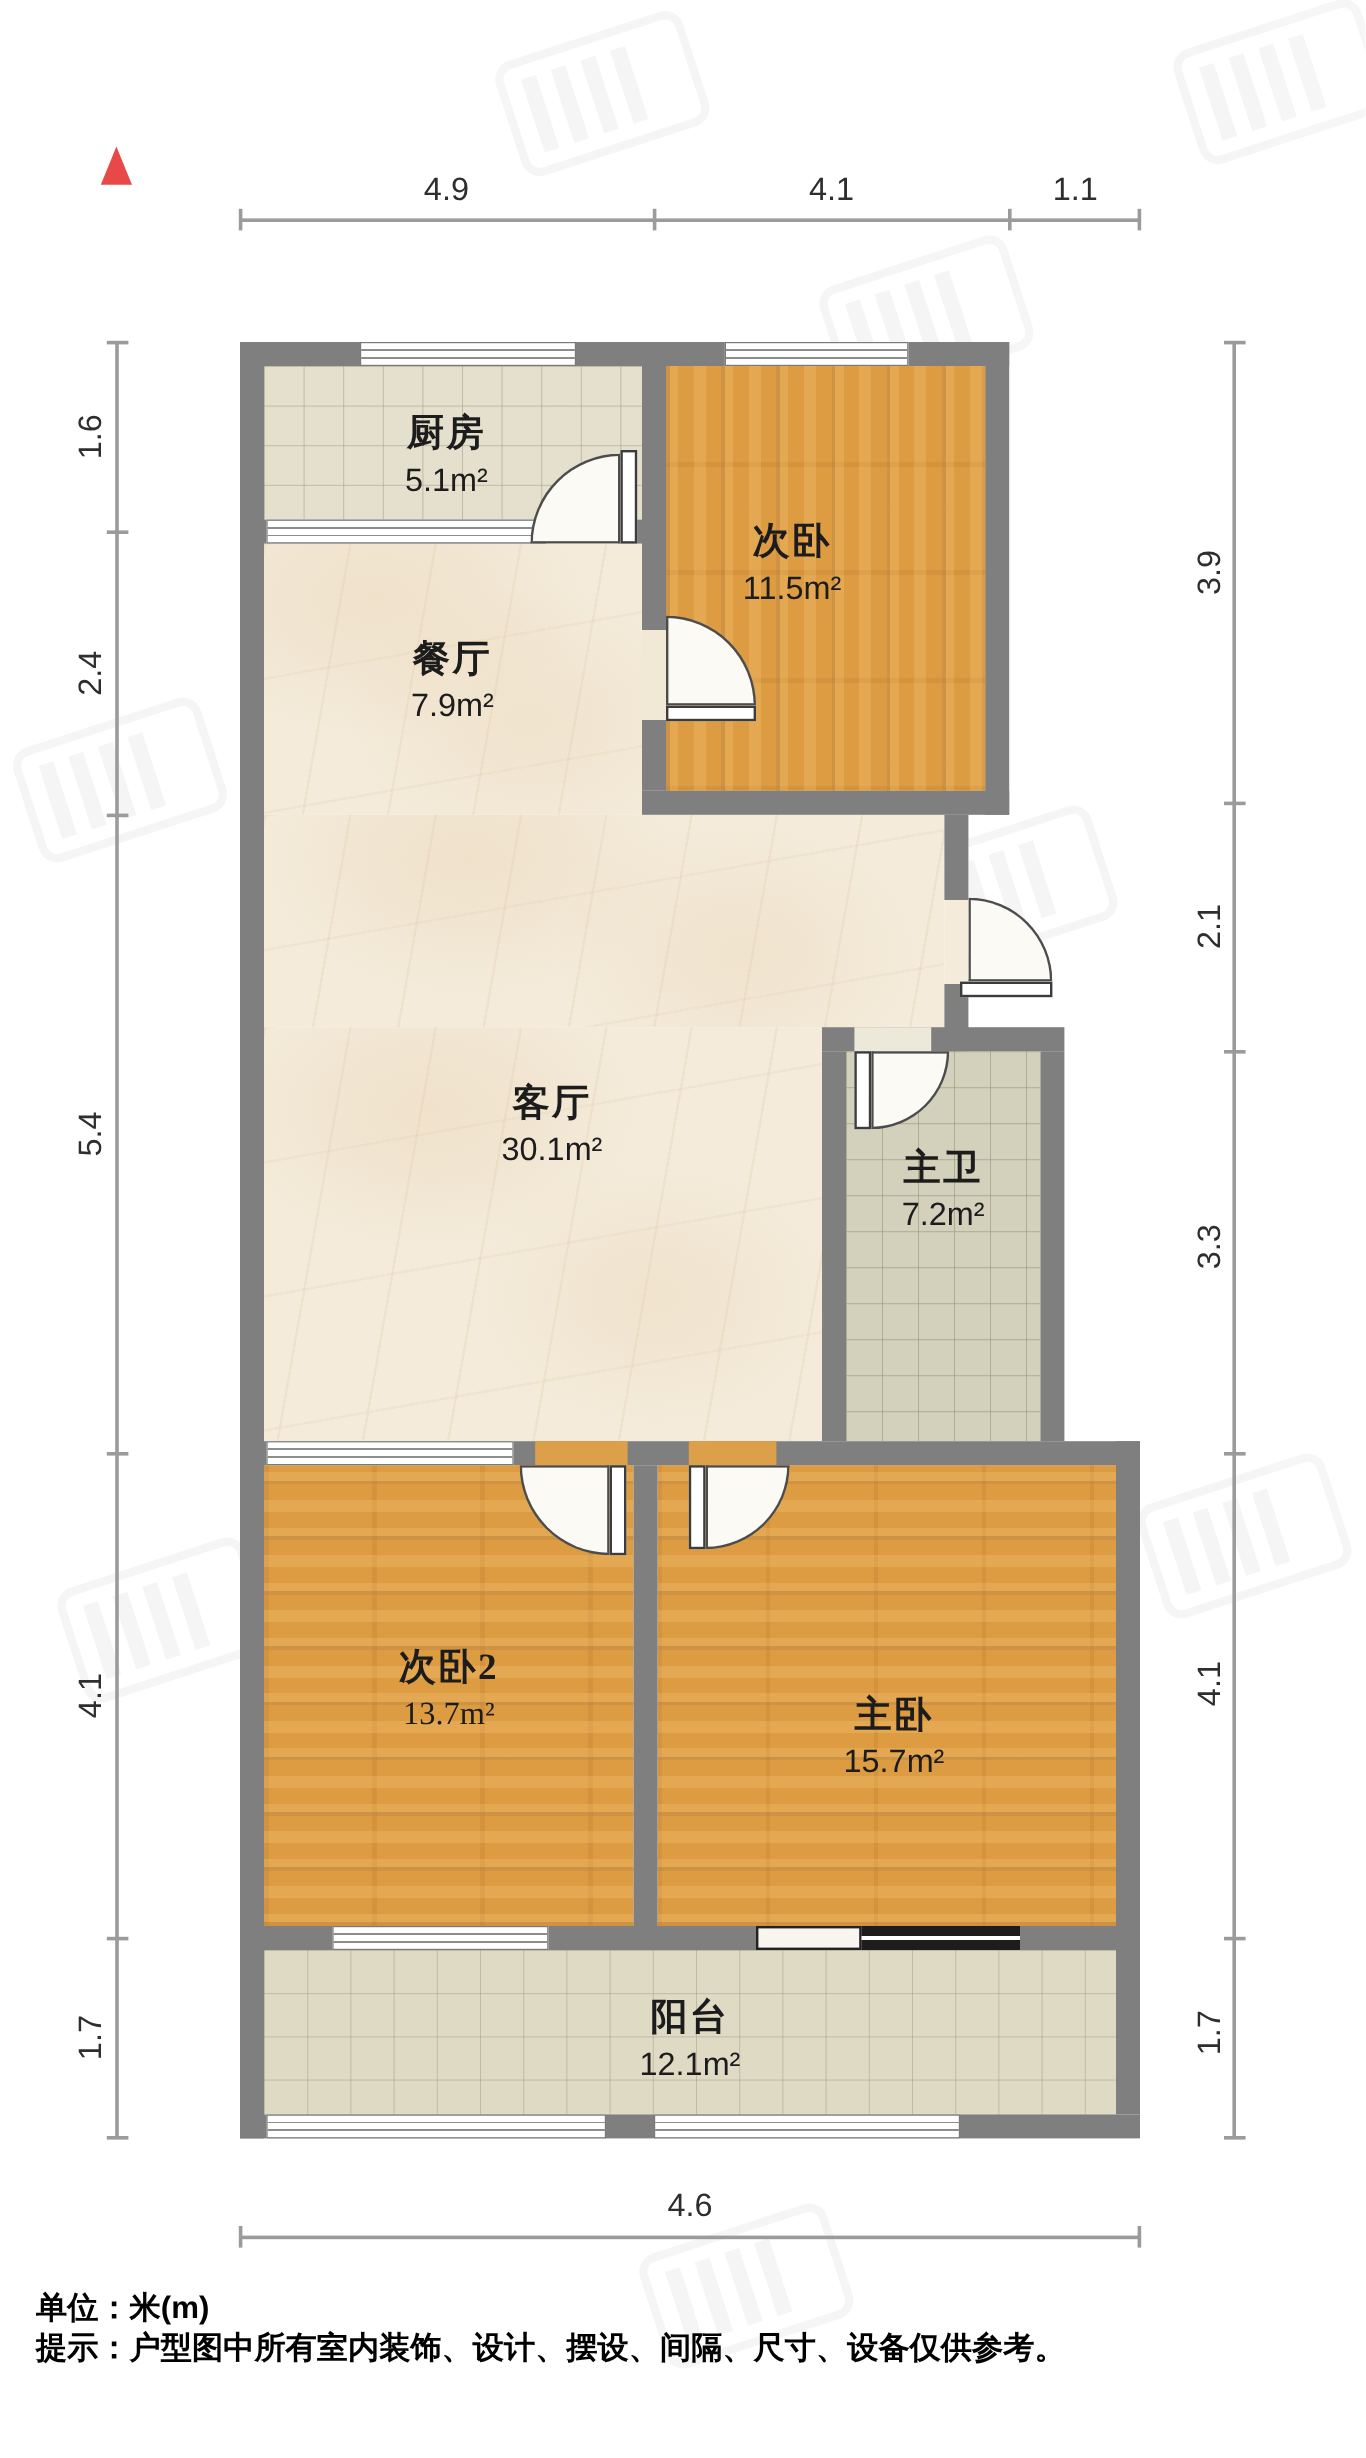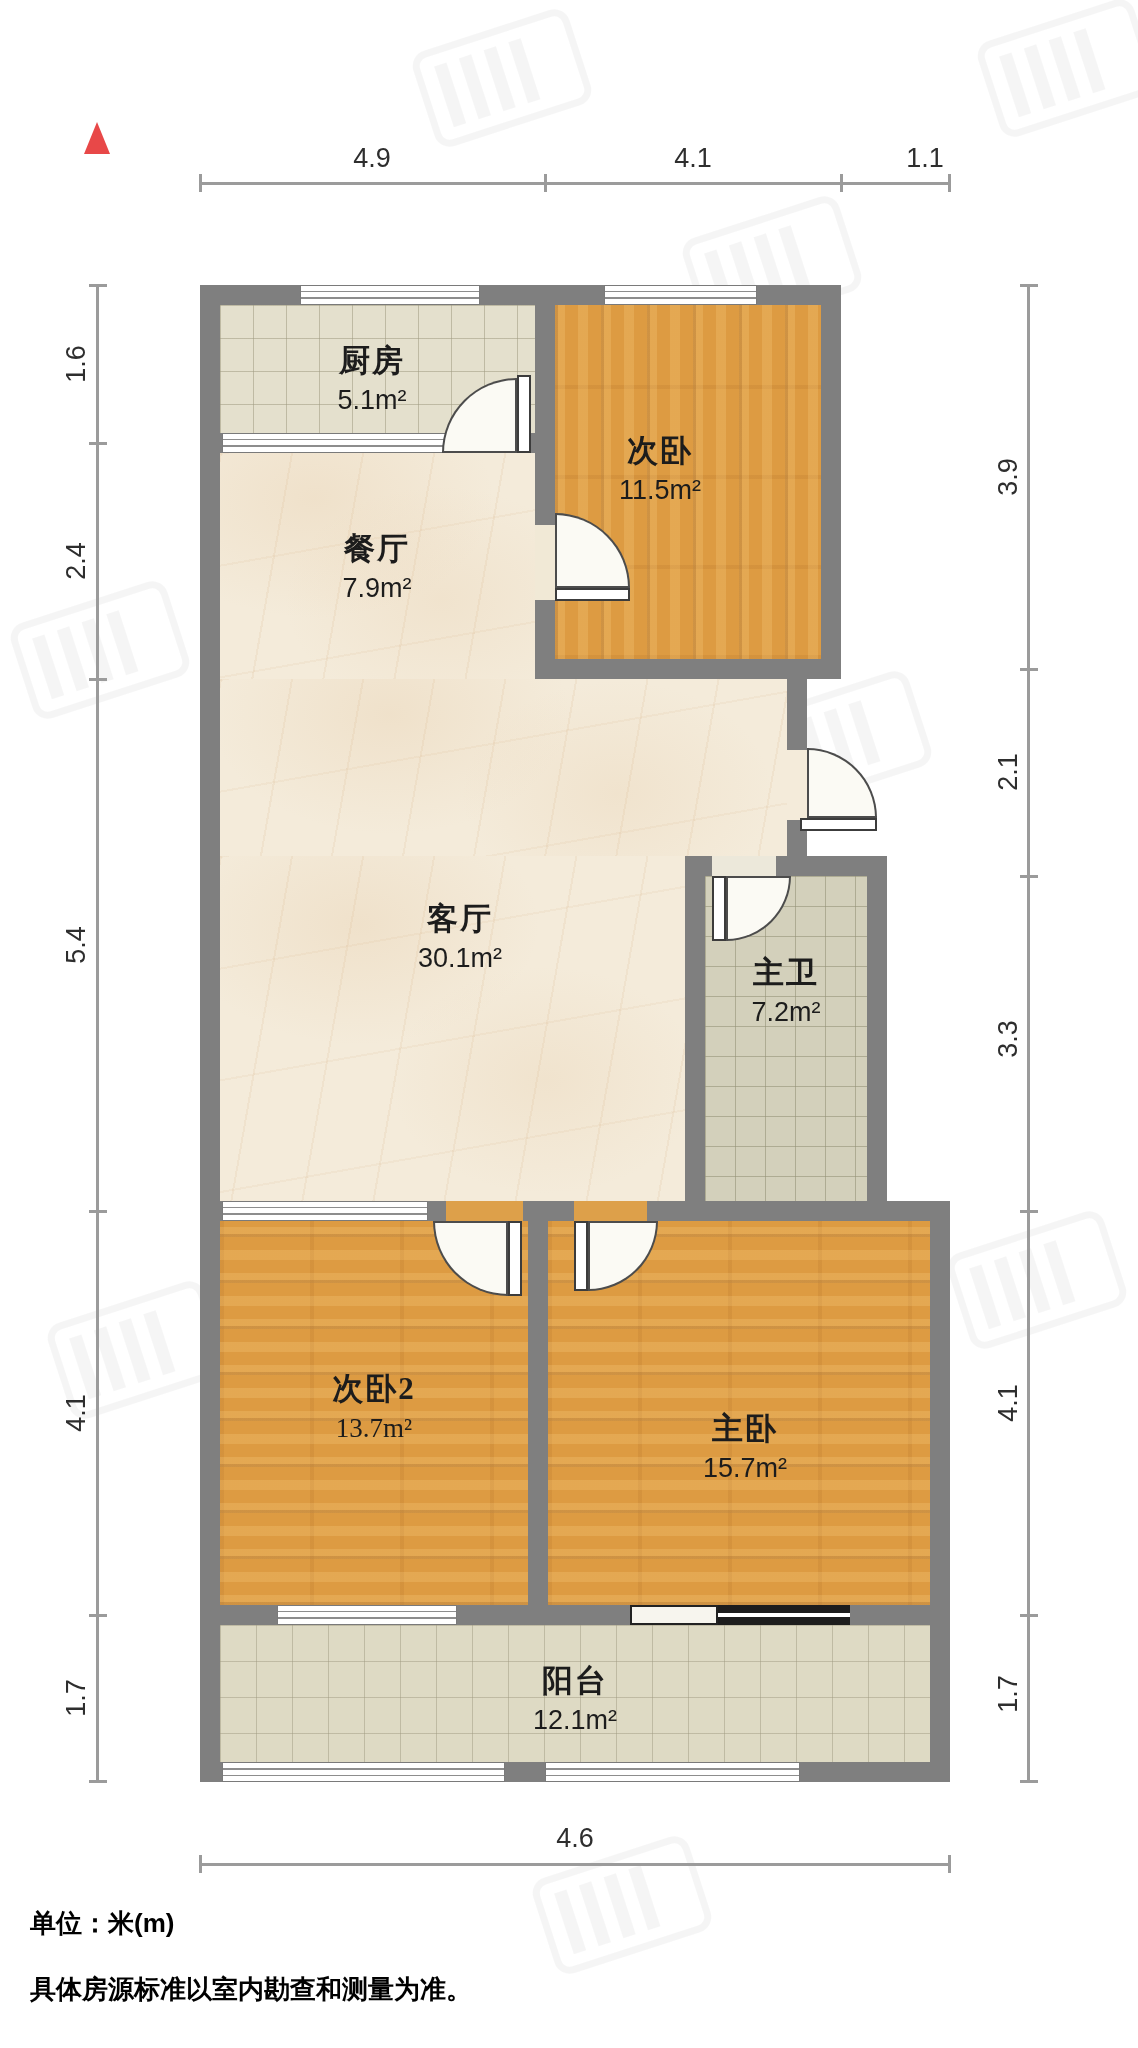--- a/index.html
+++ b/index.html
@@ -166,21 +166,21 @@
     <div class="rarea">12.1m²</div>
   </div>
 
   <div class="dimline-h" style="left:200px;top:182px;width:750px;"></div>
   <div class="tick-on-h" style="left:199px;top:174px;"></div>
   <div class="tick-on-h" style="left:544px;top:174px;"></div>
   <div class="tick-on-h" style="left:840px;top:174px;"></div>
   <div class="tick-on-h" style="left:948px;top:174px;"></div>
   <div class="dimlabel" style="left:372px;top:158px;">4.9</div>
   <div class="dimlabel" style="left:693px;top:158px;">4.1</div>
-  <div class="dimlabel" style="left:896px;top:158px;margin-left:29px;">1.1</div>
+  <div class="dimlabel" style="left:896px;top:158px;">1.1</div>
 
   <div class="dimline-v" style="left:96px;top:285px;height:1497px;"></div>
   <div class="tick-on-v" style="left:89px;top:284px;"></div>
   <div class="tick-on-v" style="left:89px;top:442px;"></div>
   <div class="tick-on-v" style="left:89px;top:678px;"></div>
   <div class="tick-on-v" style="left:89px;top:1210px;"></div>
   <div class="tick-on-v" style="left:89px;top:1614px;"></div>
   <div class="tick-on-v" style="left:89px;top:1780px;"></div>
   <div class="dimlabel rot" style="left:76px;top:364px;">1.6</div>
   <div class="dimlabel rot" style="left:76px;top:561px;">2.4</div>
@@ -200,15 +200,15 @@
   <div class="dimlabel rot" style="left:1008px;top:1039px;">3.3</div>
   <div class="dimlabel rot" style="left:1008px;top:1403px;">4.1</div>
   <div class="dimlabel rot" style="left:1008px;top:1694px;">1.7</div>
 
   <div class="dimline-h" style="left:200px;top:1863px;width:750px;"></div>
   <div class="tick-on-h" style="left:199px;top:1855px;"></div>
   <div class="tick-on-h" style="left:948px;top:1855px;"></div>
   <div class="dimlabel" style="left:575px;top:1838px;">4.6</div>
 
   <div class="note" style="left:30px;top:1906px;">单位：米(m)</div>
-  <div class="note" style="left:30px;top:1972px;">具体房源标准以室内勘查和测量为准。</div>
+  <div class="note" style="left:30px;top:1939px;">提示：户型图中所有室内装饰、设计、摆设、间隔、尺寸、设备仅供参考。</div>
 
 </div>
 
 </body></html>

